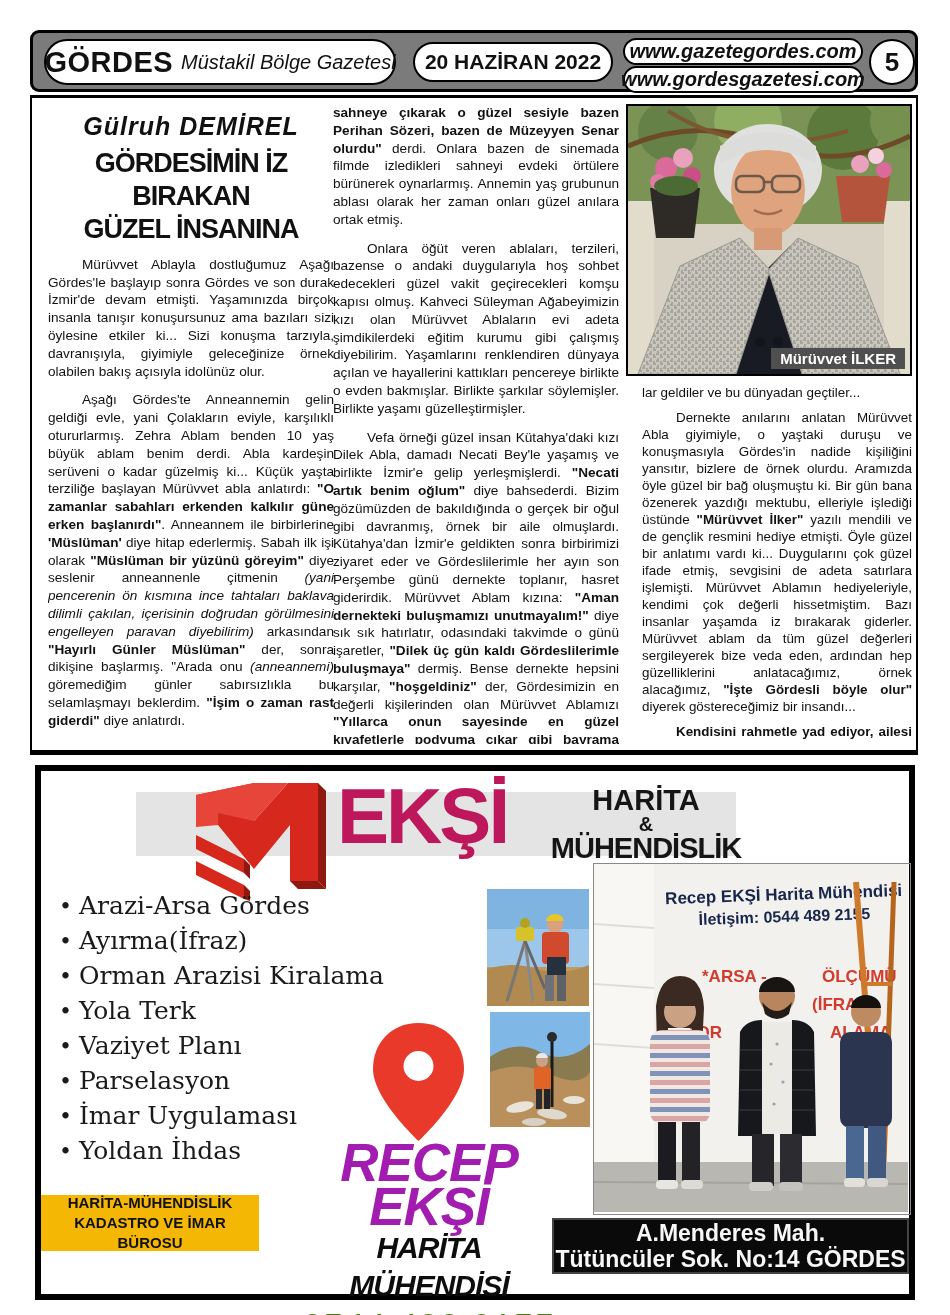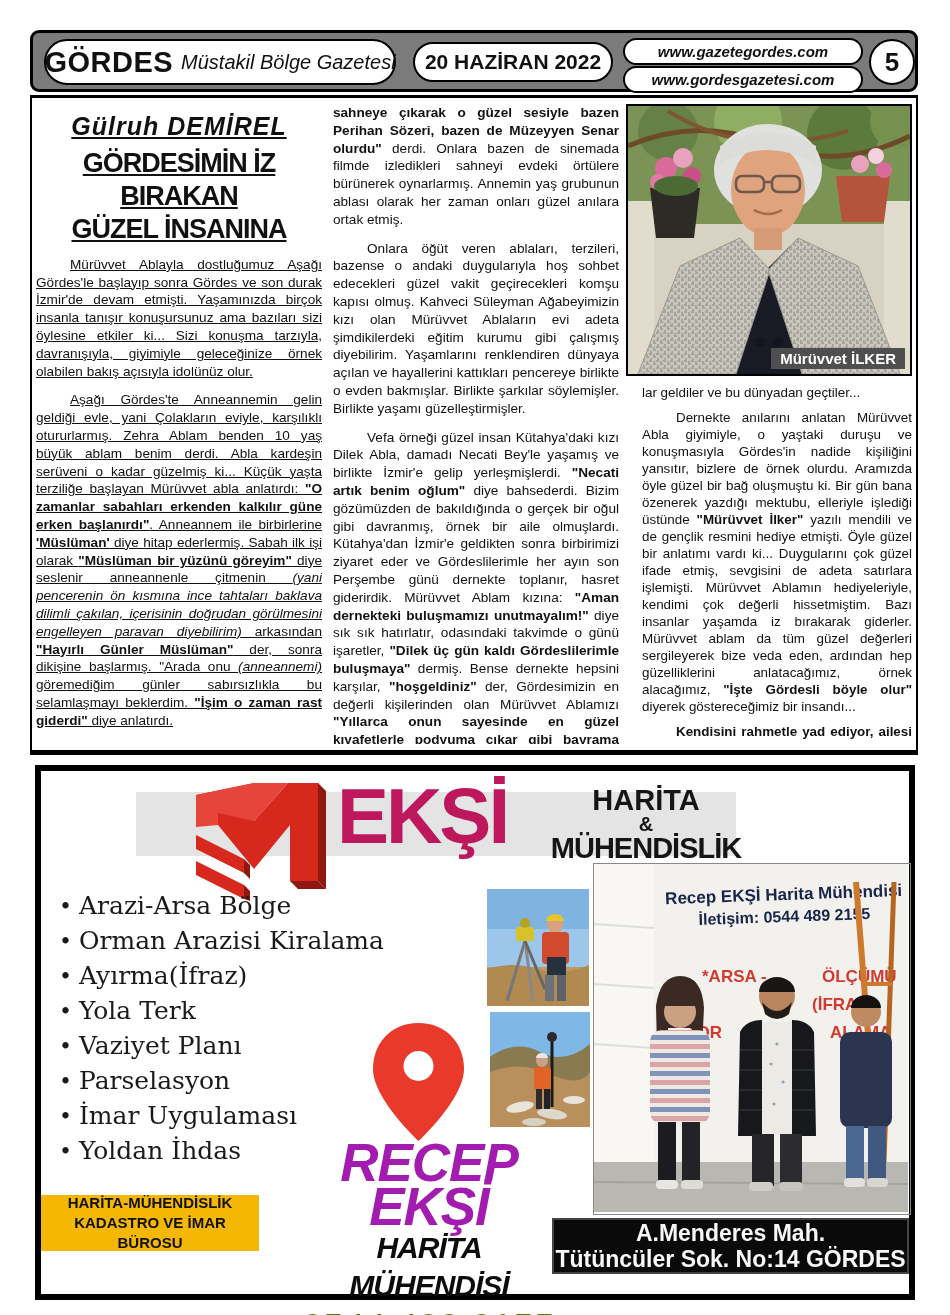--- a/index.html
+++ b/index.html
@@ -9,31 +9,31 @@
 
   
   .masthead{left:30px;top:30px;width:882px;height:56px;background:#7b7b7b;
             border:3px solid #000;border-radius:9px;}
   .pill{position:absolute;background:#fff;border:2px solid #000;border-radius:24px;
         display:flex;align-items:center;justify-content:center;white-space:nowrap;}
   .pill-name{left:11px;top:6px;width:348px;height:42px;gap:8px;}
   .paper-name{font-weight:bold;font-size:29px;letter-spacing:.5px;}
   .paper-sub{font-style:italic;font-size:20px;}
   .pill-date{left:380px;top:9px;width:196px;height:36px;font-weight:bold;font-size:21px;}
-  .pill-web{left:590px;width:236px;height:23px;font-weight:bold;font-style:italic;font-size:15px;}
+  .pill-web{left:590px;width:236px;height:23px;font-weight:bold;font-style:italic;font-size:20px;}
   .pill-web.w1{top:5px;} .pill-web.w2{top:33px;}
   .page-circle{left:836px;top:6px;width:42px;height:42px;border-radius:50%;
                font-weight:bold;font-size:26px;}
 
   
   .article-frame{left:30px;top:95px;width:884px;height:652px;background:#fff;
                  border-left:2px solid #000;border-right:2px solid #000;
                  border-top:3px solid #000;border-bottom:5px solid #000;}
   .col{position:absolute;top:6px;height:640px;width:286px;overflow:hidden;}
-  .col1{left:4px;text-decoration:underline;} .col2{left:301px;} .col3{left:594px;}
+  .col1{left:16px;} .col2{left:301px;} .col3{left:594px;}
   .byline{font-weight:bold;font-style:italic;font-size:25px;letter-spacing:1px;
           text-align:center;margin:8px 0 6px 0;}
   .headline{font-weight:bold;font-size:27px;letter-spacing:-1px;line-height:1.22;
             text-align:center;margin:2px 0 10px 0;}
   .body-text{font-size:13.6px;line-height:17.8px;text-align:justify;}
   .col3 .body-text{font-size:13.4px;line-height:17px;}
   .para{margin:0 0 11px 0;text-indent:34px;}
   .col3 .para{margin:0 0 8px 16px;}
   .para.noindent{text-indent:0;}
   .para .b{font-weight:bold;} .para .i{font-style:italic;}
@@ -183,23 +183,23 @@
 
     <div class="abs ad-brand">EKŞİ</div>
 
     <div class="abs ad-tag">
       <div class="t1">HARİTA</div>
       <div class="amp">&amp;</div>
       <div class="t2">MÜHENDİSLİK</div>
     </div>
 
     <ul class="abs services">
-      <li>Arazi-Arsa Bölge</li>
+      <li>Arazi-Arsa Gördes</li>
+      <li>Ayırma(İfraz)</li>
       <li>Orman Arazisi Kiralama</li>
-      <li>Ayırma(İfraz)</li>
       <li>Yola Terk</li>
       <li>Vaziyet Planı</li>
       <li>Parselasyon</li>
       <li>İmar Uygulaması</li>
       <li>Yoldan İhdas</li>
     </ul>
 
     <div class="ad-photo photo-a">
       <svg width="102" height="117" viewBox="0 0 102 117">
         <rect width="102" height="117" fill="#9cc6ea"></rect>

